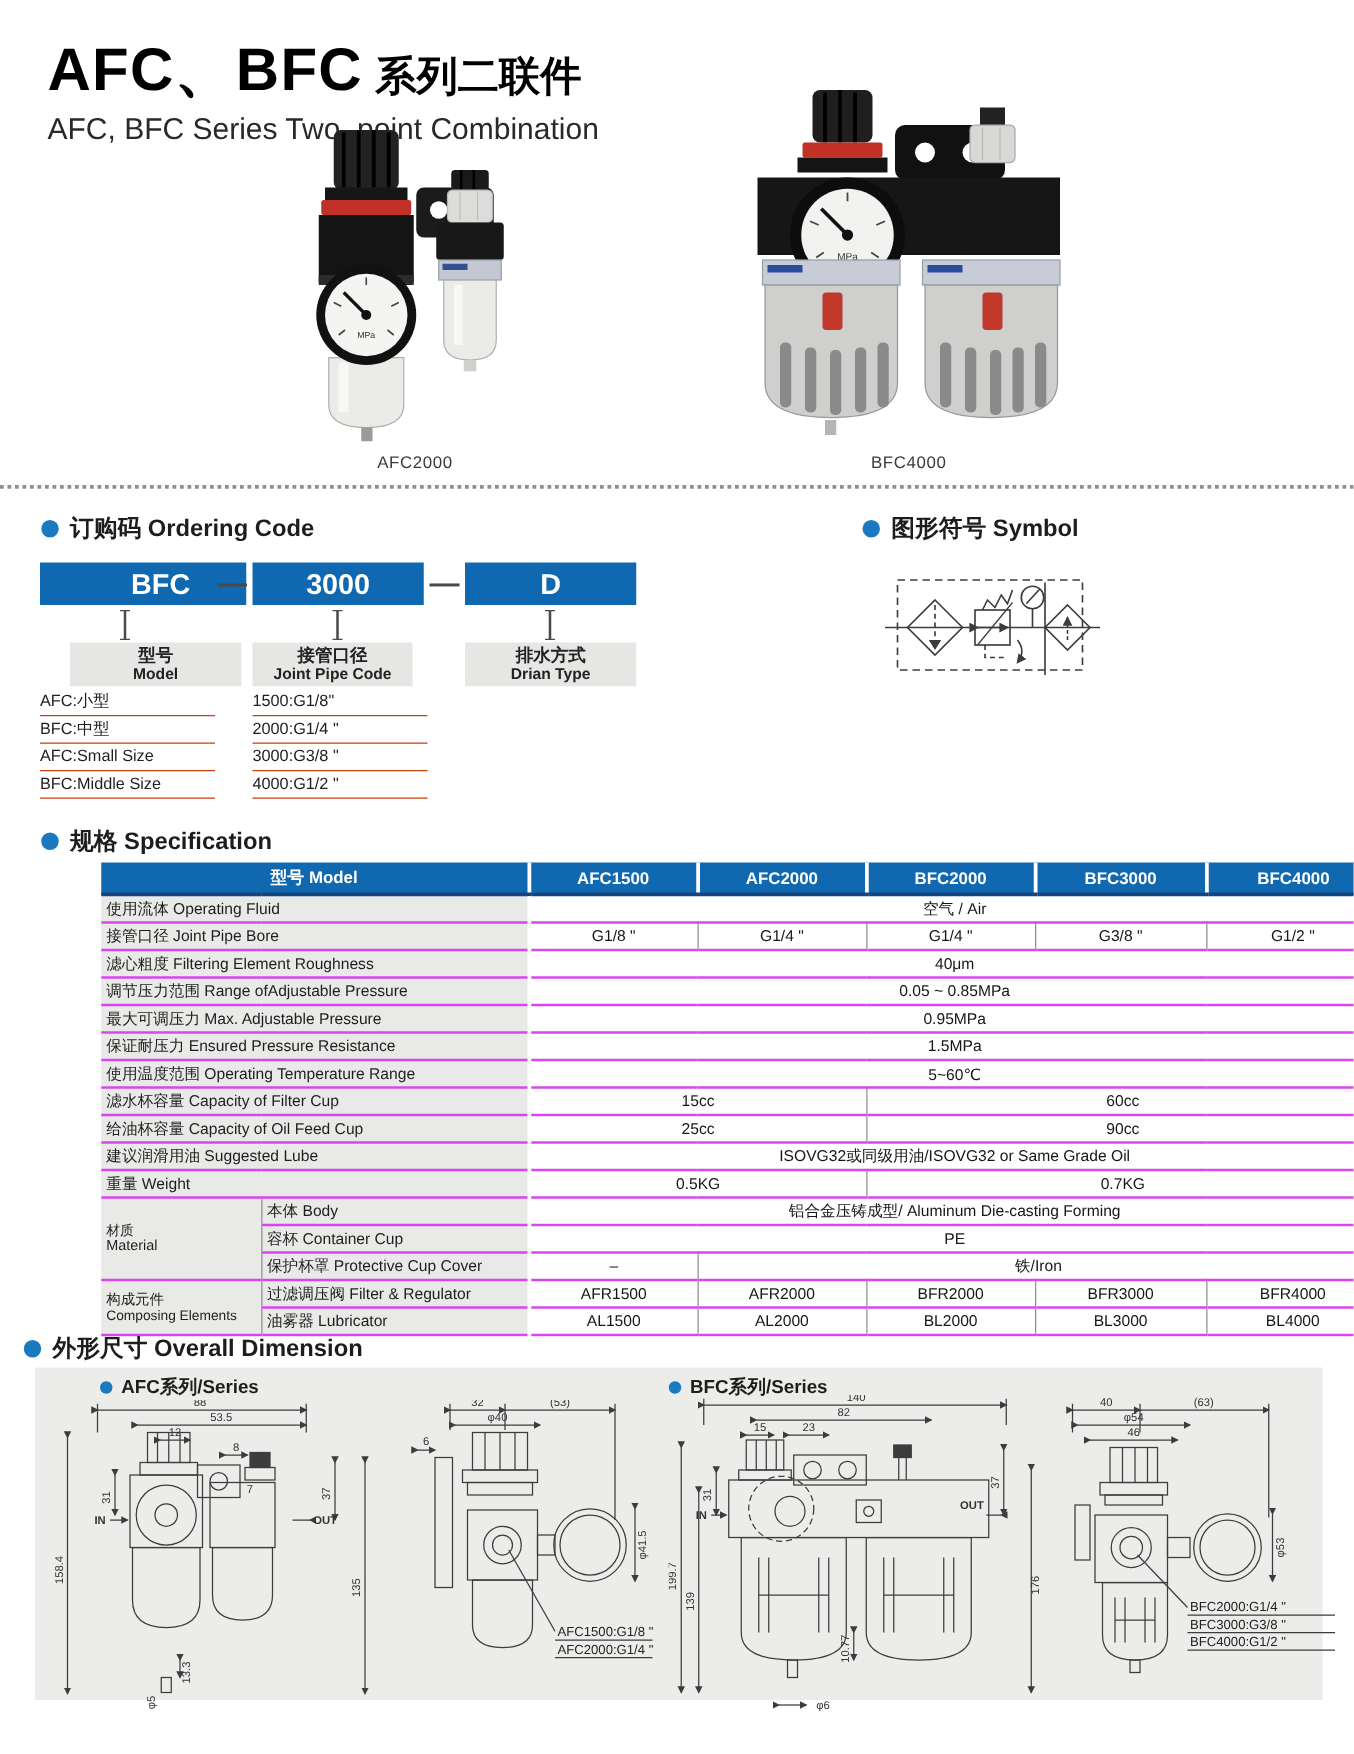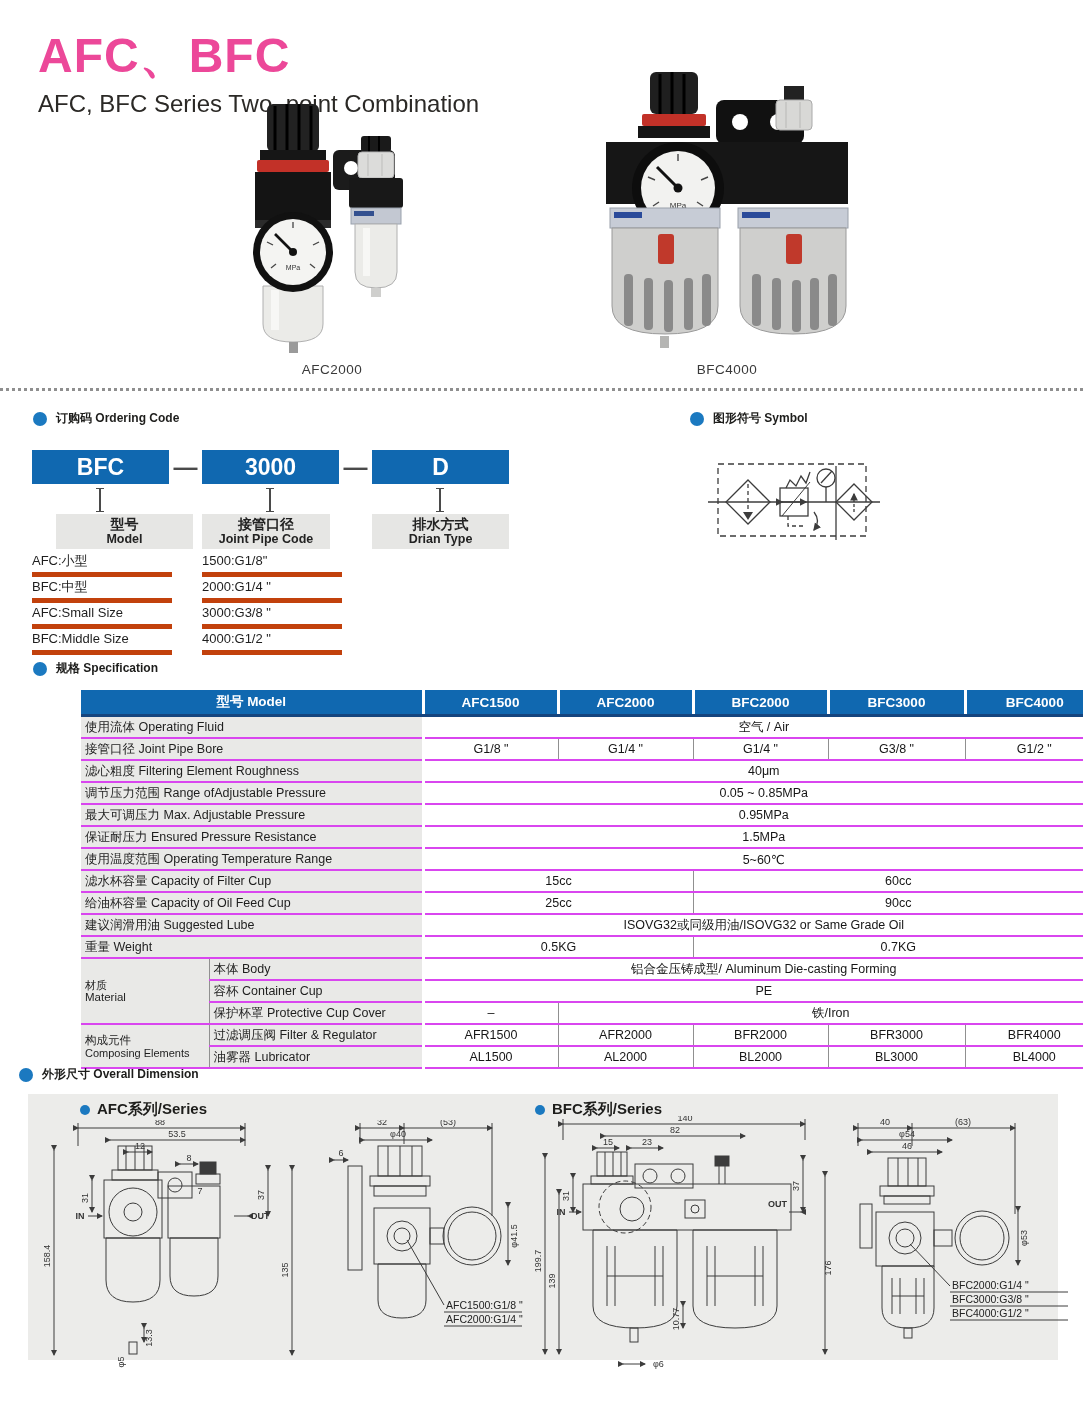--- a/index.html
+++ b/index.html
@@ -1,46 +1,46 @@
 <!DOCTYPE html>
 <html><head>
 <meta charset="utf-8">
 <style>
   html,body{margin:0;padding:0;background:#fff;}
   .page{position:relative;width:1083px;height:1403px;background:#fff;overflow:hidden;
         font-family:"Liberation Sans","DejaVu Sans",sans-serif;color:#222;}
   .abs{position:absolute;}
 
   
-  .title-line1{font-weight:bold;color:#ec4899;display:flex;align-items:baseline;gap:10px;}
+  .title-line1{font-weight:bold;color:#000000;display:flex;align-items:baseline;gap:10px;}
   .title-latin{font-size:48px;letter-spacing:1px;}
   .title-zh{font-size:33px;}
   .title-sub{font-size:24px;color:#2b2926;margin-top:2px;}
 
   
   .dotted{border-top:3px dotted #8f8f8f;height:0;}
 
   
-  .sec-head{display:flex;align-items:center;gap:9px;font-size:12px;font-weight:bold;color:#1d1d1b;}
+  .sec-head{display:flex;align-items:center;gap:9px;font-size:19px;font-weight:bold;color:#1d1d1b;}
   .bullet{width:14px;height:14px;border-radius:50%;background:#1b79c0;flex:0 0 auto;}
   .sub-head{display:flex;align-items:center;gap:7px;font-size:15px;font-weight:bold;color:#1d1d1b;}
   .bullet-sm{width:10px;height:10px;border-radius:50%;background:#1b79c0;flex:0 0 auto;}
 
   
   .code-box{background:#1068b0;color:#fff;font-size:23px;font-weight:bold;
             display:flex;align-items:center;justify-content:center;height:34px;}
   .code-dash{color:#4a4a4a;font-size:24px;font-weight:bold;display:flex;align-items:center;justify-content:center;height:34px;}
   .connector{width:2px;background:#4a4a4a;}
   .connector::before,.connector::after{content:"";display:block;width:8px;height:1px;background:#4a4a4a;margin-left:-3px;}
   .connector::before{margin-top:0;} .connector::after{margin-top:22px;}
   .label-box{background:#e6e6e4;text-align:center;padding:2px 0 3px 0;}
   .label-box .zh{font-size:14px;font-weight:bold;line-height:16px;}
   .label-box .en{font-size:12.5px;font-weight:bold;line-height:14px;}
   .code-list{font-size:13px;color:#1e1e1e;}
-  .code-list .row{height:21px;line-height:20px;border-bottom:5px solid #c2410c;white-space:nowrap;}
+  .code-list .row{height:21px;line-height:20px;border-bottom:1px solid #c2410c;white-space:nowrap;}
 
   
   table.spec{border-collapse:collapse;width:1022px;table-layout:fixed;}
   table.spec th{background:#1068b0;color:#fff;font-size:13.5px;font-weight:bold;height:24px;
                 border-right:3px solid #fff;border-bottom:3px solid #15457e;padding:0;}
   table.spec th:last-child{border-right:none;}
   table.spec td{height:20px;font-size:12.5px;padding:0 4px;border-top:1px solid #909090;border-bottom:2px solid #d946ef;}
   td.lbl{background:#e9e9e7;text-align:left;border-right:3px solid #fff;color:#1e1e1e;}
   td.glbl{background:#e9e9e7;text-align:left;border-right:1px solid #909090;color:#1e1e1e;vertical-align:middle;}
   td.glbl .l1{font-size:11px;line-height:12px;} td.glbl .l2{font-size:11.5px;line-height:13px;}
@@ -55,20 +55,21 @@
   .photo-caption{font-size:13.5px;color:#3a3a3a;text-align:center;letter-spacing:0.5px;}
 </style>
 </head>
 <body>
 
 <div class="page">
 
   <div class="abs" style="left:38px;top:24px;">
     <div class="title-line1">
       <span class="title-latin">AFC、BFC</span>
+      <span class="title-zh">系列二联件</span>
     </div>
     <div class="title-sub">AFC, BFC Series Two–point Combination</div>
   </div>
 
   <svg class="abs" style="left:213px;top:98px;" width="238" height="258" viewBox="0 0 238 258">
     <g>
       <rect x="120" y="52" width="62" height="40" rx="6" fill="#1b1b1b"></rect>
       <circle cx="138" cy="70" r="7" fill="#fff"></circle>
         <circle cx="165" cy="70" r="7" fill="#fff"></circle>
       <rect x="54" y="6" width="52" height="48" rx="6" fill="#222"></rect>
@@ -164,21 +165,21 @@
   </svg>
   <div class="abs photo-caption" style="left:578px;top:362px;width:298px;">BFC4000</div>
 
   <div class="abs dotted" style="left:0;top:388px;width:1083px;"></div>
 
   <div class="abs sec-head" style="left:33px;top:410px;">
     <span class="bullet"></span>
     <span>订购码 Ordering Code</span>
   </div>
 
-  <div class="abs code-box" style="left:32px;top:450px;width:137px;">BFC</div>
+  <div class="abs code-box" style="left:32px;top:450px;width:137px;padding-left:28px;">BFC</div>
   <div class="abs code-dash" style="left:171px;top:450px;width:29px;">—</div>
   <div class="abs code-box" style="left:202px;top:450px;width:137px;">3000</div>
   <div class="abs code-dash" style="left:341px;top:450px;width:29px;">—</div>
   <div class="abs code-box" style="left:372px;top:450px;width:137px;">D</div>
 
   <div class="abs connector" style="left:99px;top:488px;height:24px;"></div>
   <div class="abs connector" style="left:269px;top:488px;height:24px;"></div>
   <div class="abs connector" style="left:439px;top:488px;height:24px;"></div>
 
   <div class="abs label-box" style="left:32px;top:514px;width:137px;margin-left:24px;">

